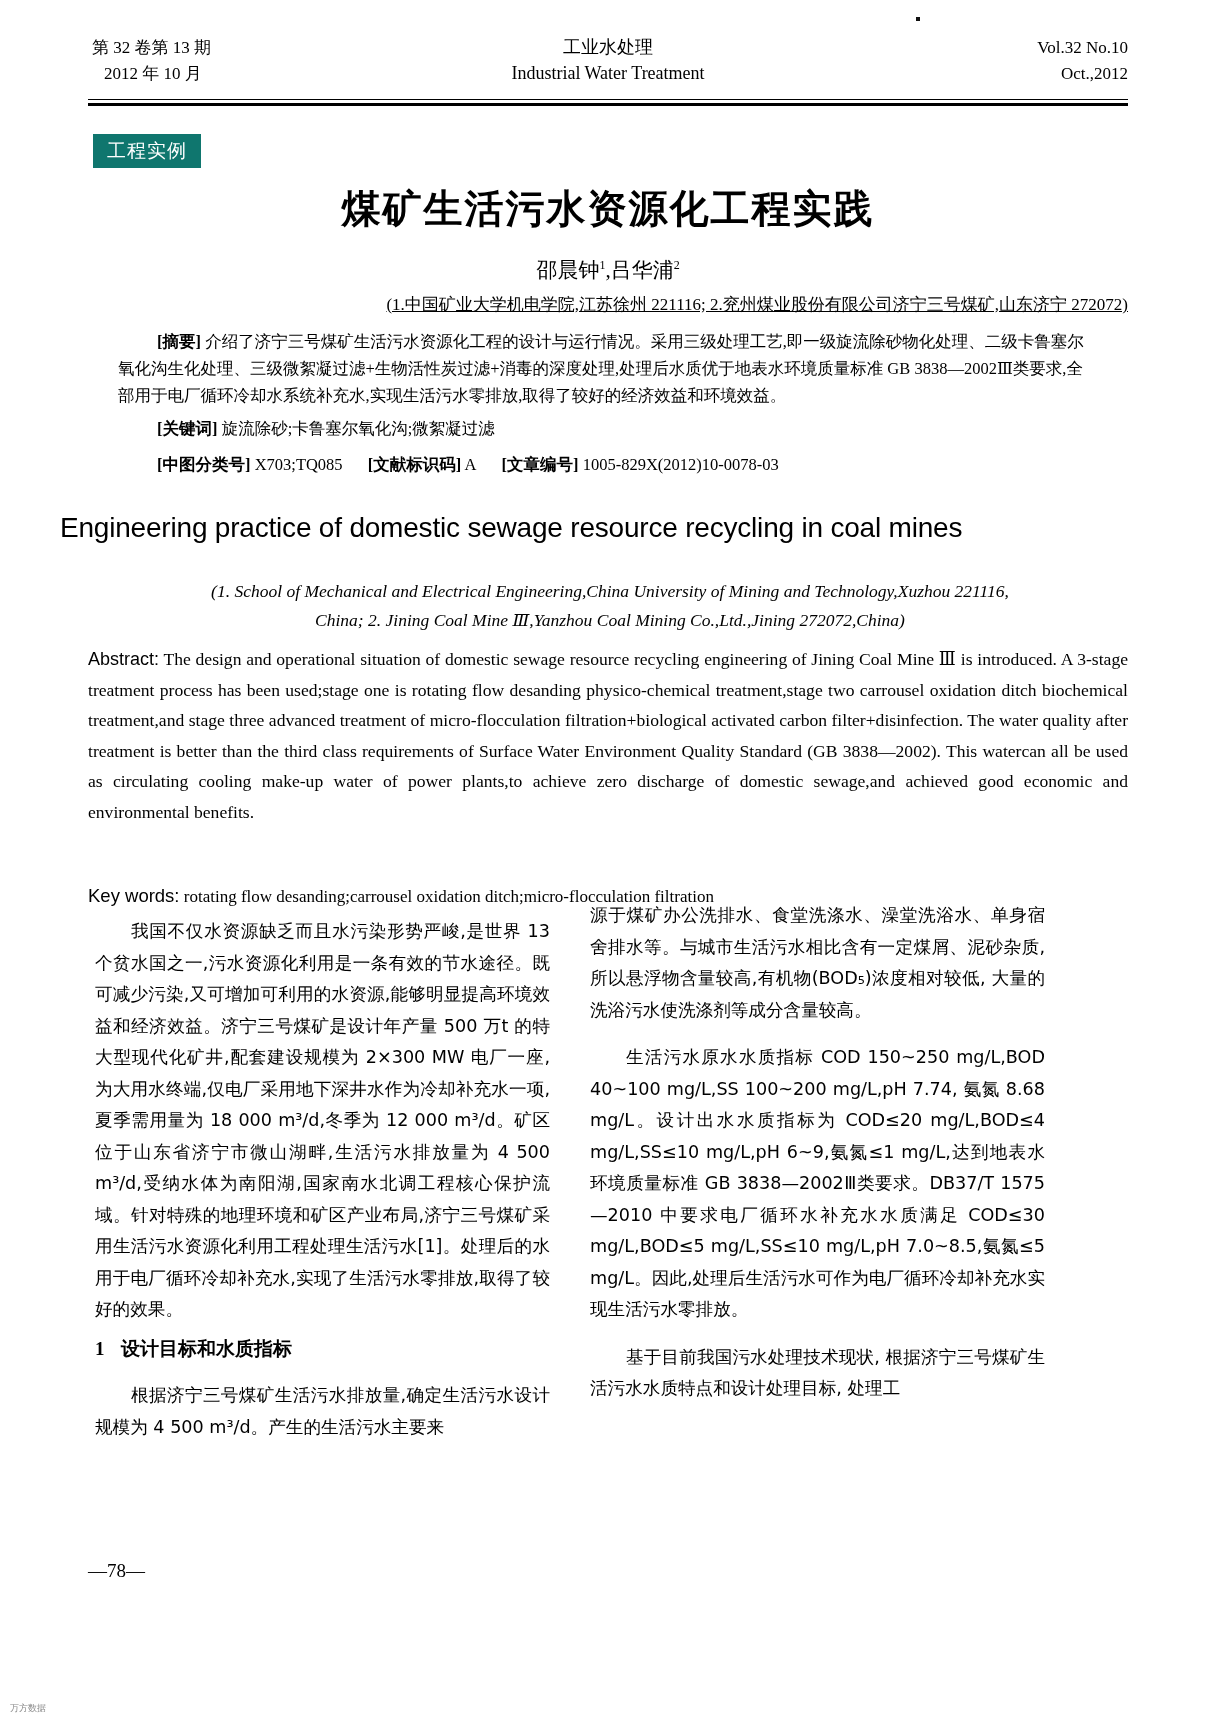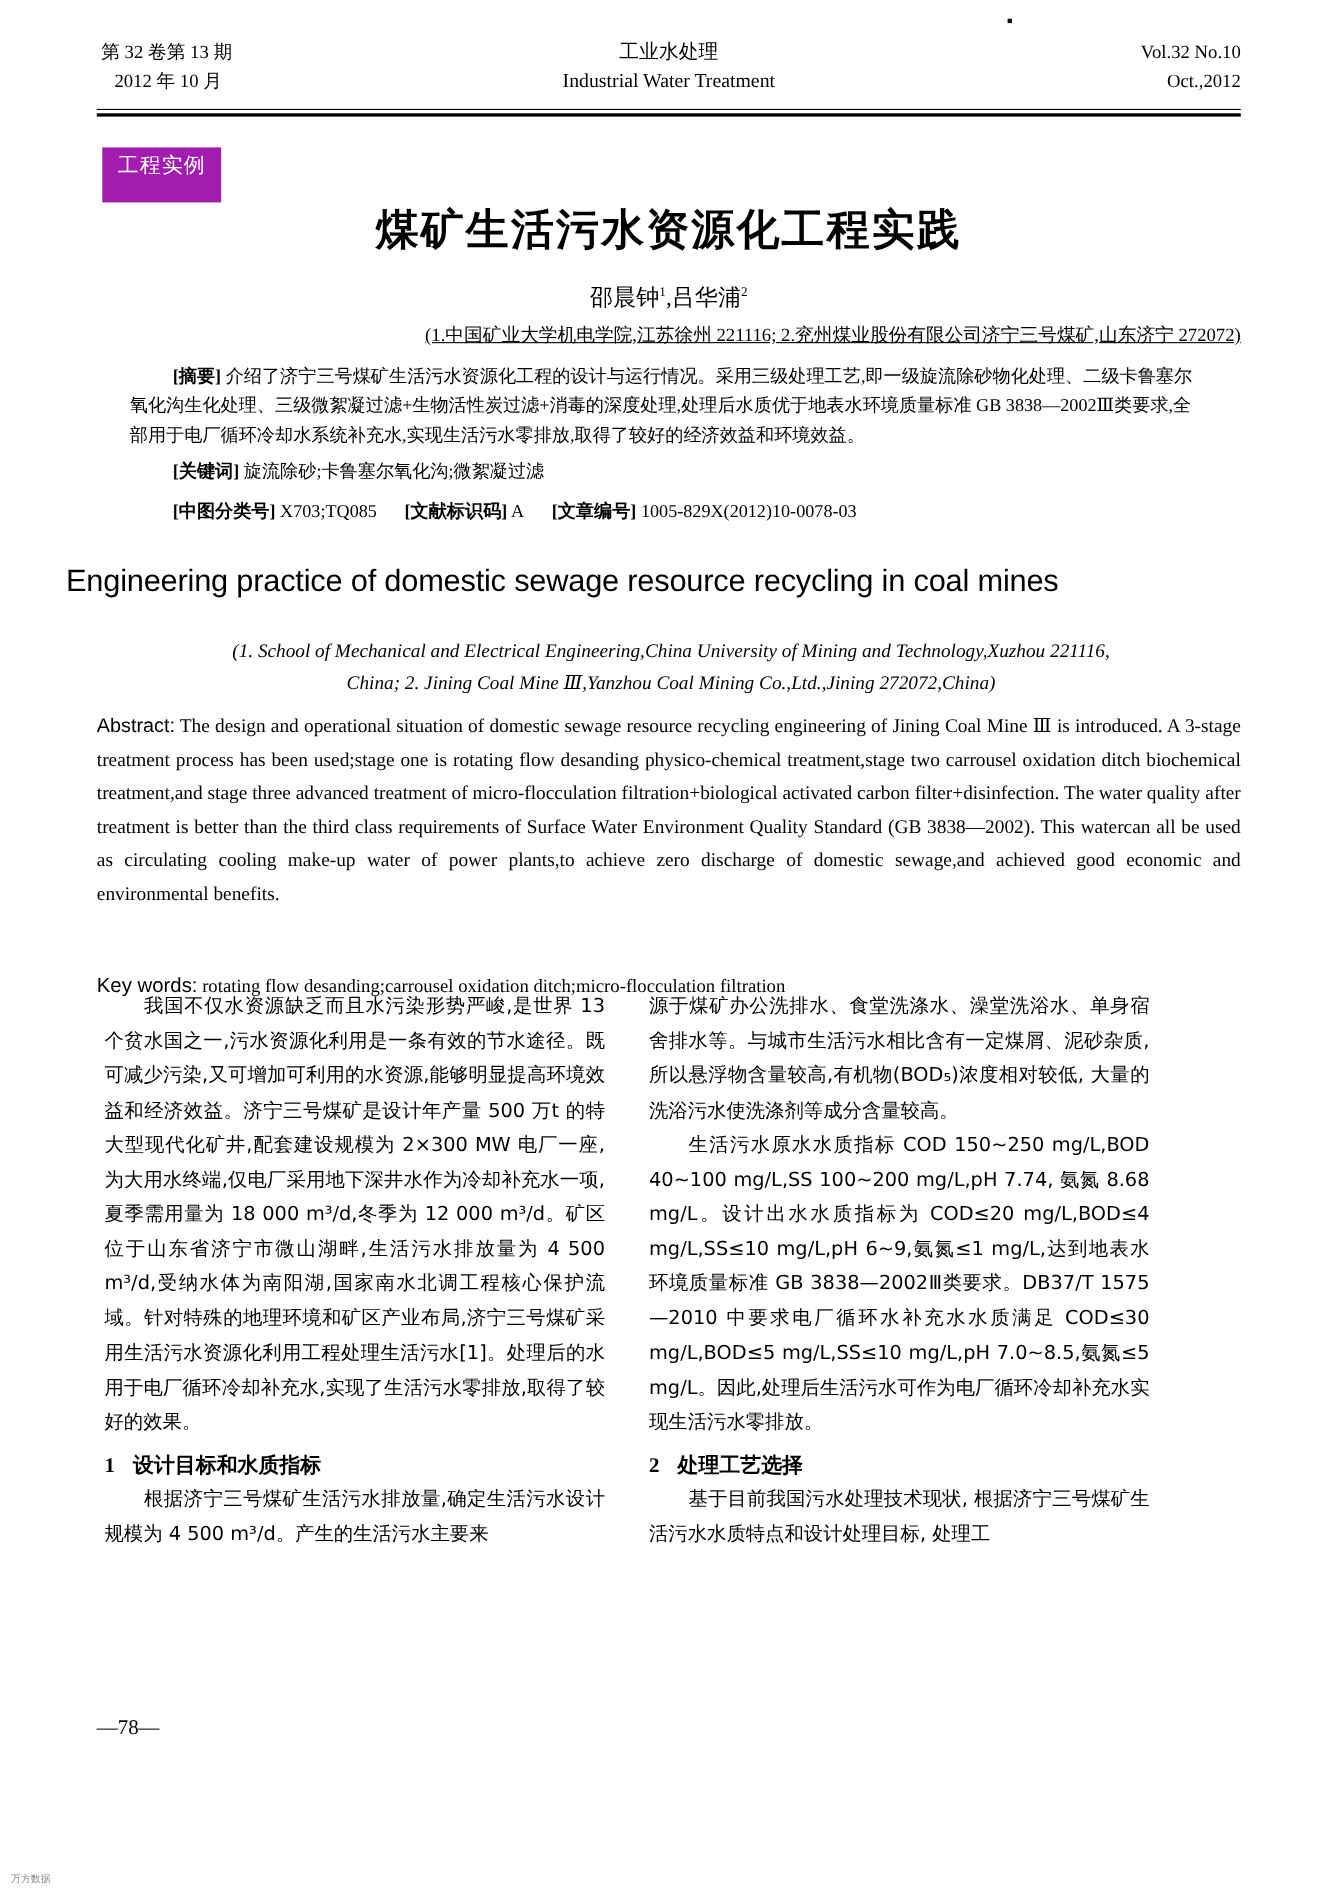--- a/index.html
+++ b/index.html
@@ -60,25 +60,25 @@
     width: 1040px;
     height: 1px;
     background: #000;
   }
 
   
   .badge {
     position: absolute;
     left: 93px;
     top: 134px;
-    background: #a21caf;
+    background: #0f766e;
     color: #fff;
     font-size: 19px;
     letter-spacing: 1px;
-    padding: 7px 14px 24px 14px;
+    padding: 7px 14px 8px 14px;
     line-height: 1;
     font-family: "Liberation Sans", "DejaVu Sans", sans-serif;
   }
 
   
   .cn-title {
     position: absolute;
     left: 0; right: 0;
     top: 182px;
     text-align: center;
@@ -189,21 +189,21 @@
     gap: 40px;
   }
   .col {
     width: 455px;
     font-size: 17.6px;
     line-height: 31.5px;
     text-align: justify;
     font-family: "DejaVu Sans", "Liberation Sans", sans-serif;
   }
   .col p { margin: 0; }
-  .col p.ind { text-indent: 36px; }
+  .col p.ind { text-indent: 36px; margin-top: 16px; }
   .col h3 {
     margin: 7px 0 0 0;
     font-size: 19px;
     font-weight: bold;
     font-family: "DejaVu Sans", "Liberation Sans", sans-serif;
   }
   .col h3 .num { display: inline-block; width: 26px; }
   .mono-num { font-family: "Liberation Serif", serif; }
 
   
@@ -301,23 +301,20 @@
     <div class="col">
       <p class="ind">我国不仅水资源缺乏而且水污染形势严峻,是世界 13 个贫水国之一,污水资源化利用是一条有效的节水途径。既可减少污染,又可增加可利用的水资源,能够明显提高环境效益和经济效益。济宁三号煤矿是设计年产量 500 万t 的特大型现代化矿井,配套建设规模为 2×300 MW 电厂一座, 为大用水终端,仅电厂采用地下深井水作为冷却补充水一项,夏季需用量为 18 000 m³/d,冬季为 12 000 m³/d。矿区位于山东省济宁市微山湖畔,生活污水排放量为 4 500 m³/d,受纳水体为南阳湖,国家南水北调工程核心保护流域。针对特殊的地理环境和矿区产业布局,济宁三号煤矿采用生活污水资源化利用工程处理生活污水[1]。处理后的水用于电厂循环冷却补充水,实现了生活污水零排放,取得了较好的效果。</p>
       <h3>
         <span class="num mono-num">1</span><span>设计目标和水质指标</span>
       </h3>
       <p class="ind">根据济宁三号煤矿生活污水排放量,确定生活污水设计规模为 4 500 m³/d。产生的生活污水主要来</p>
     </div>
     <div class="col">
       <p>源于煤矿办公洗排水、食堂洗涤水、澡堂洗浴水、单身宿舍排水等。与城市生活污水相比含有一定煤屑、泥砂杂质,所以悬浮物含量较高,有机物(BOD₅)浓度相对较低, 大量的洗浴污水使洗涤剂等成分含量较高。</p>
       <p class="ind">生活污水原水水质指标 COD 150~250 mg/L,BOD 40~100 mg/L,SS 100~200 mg/L,pH 7.74, 氨氮 8.68 mg/L。设计出水水质指标为 COD≤20 mg/L,BOD≤4 mg/L,SS≤10 mg/L,pH 6~9,氨氮≤1 mg/L,达到地表水环境质量标准 GB 3838—2002Ⅲ类要求。DB37/T 1575—2010 中要求电厂循环水补充水水质满足 COD≤30 mg/L,BOD≤5 mg/L,SS≤10 mg/L,pH 7.0~8.5,氨氮≤5 mg/L。因此,处理后生活污水可作为电厂循环冷却补充水实现生活污水零排放。</p>
-      <h3>
-        <span class="num mono-num">2</span><span>处理工艺选择</span>
-      </h3>
       <p class="ind">基于目前我国污水处理技术现状, 根据济宁三号煤矿生活污水水质特点和设计处理目标, 处理工</p>
     </div>
   </div>
 
   <div class="folio">—78—</div>
   <div class="wanfang">万方数据</div>
 
 </div>
 
 </body></html>

